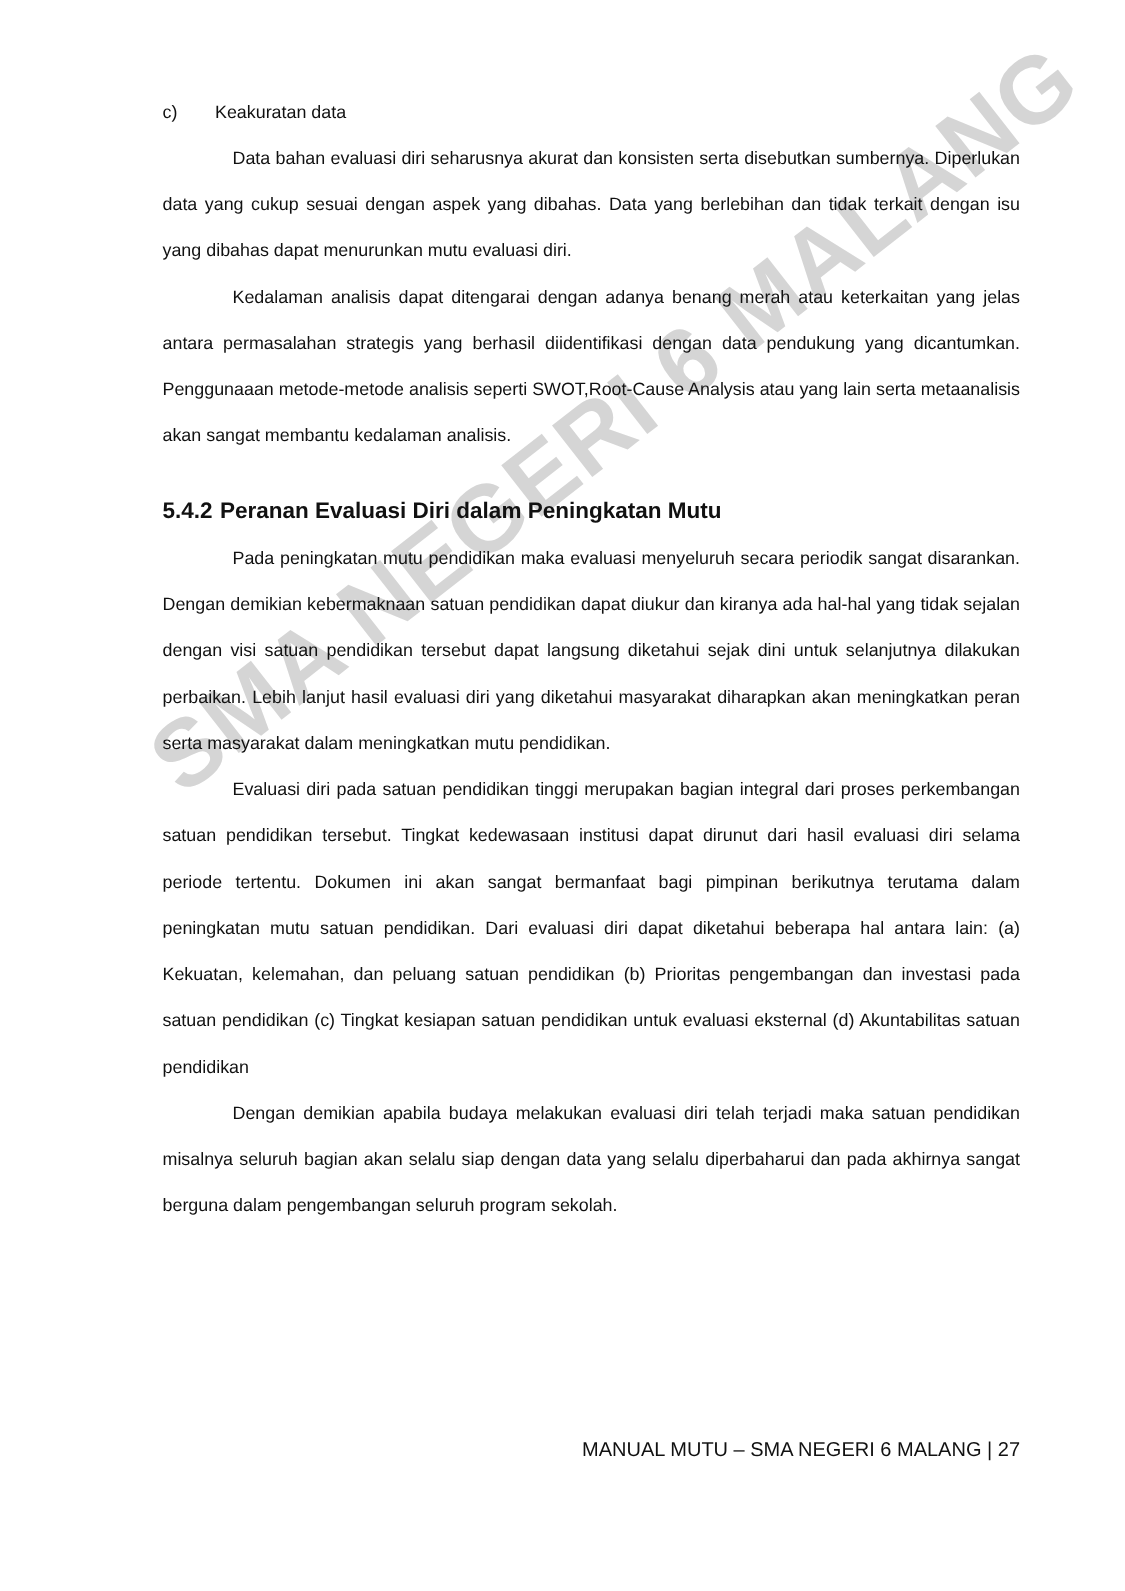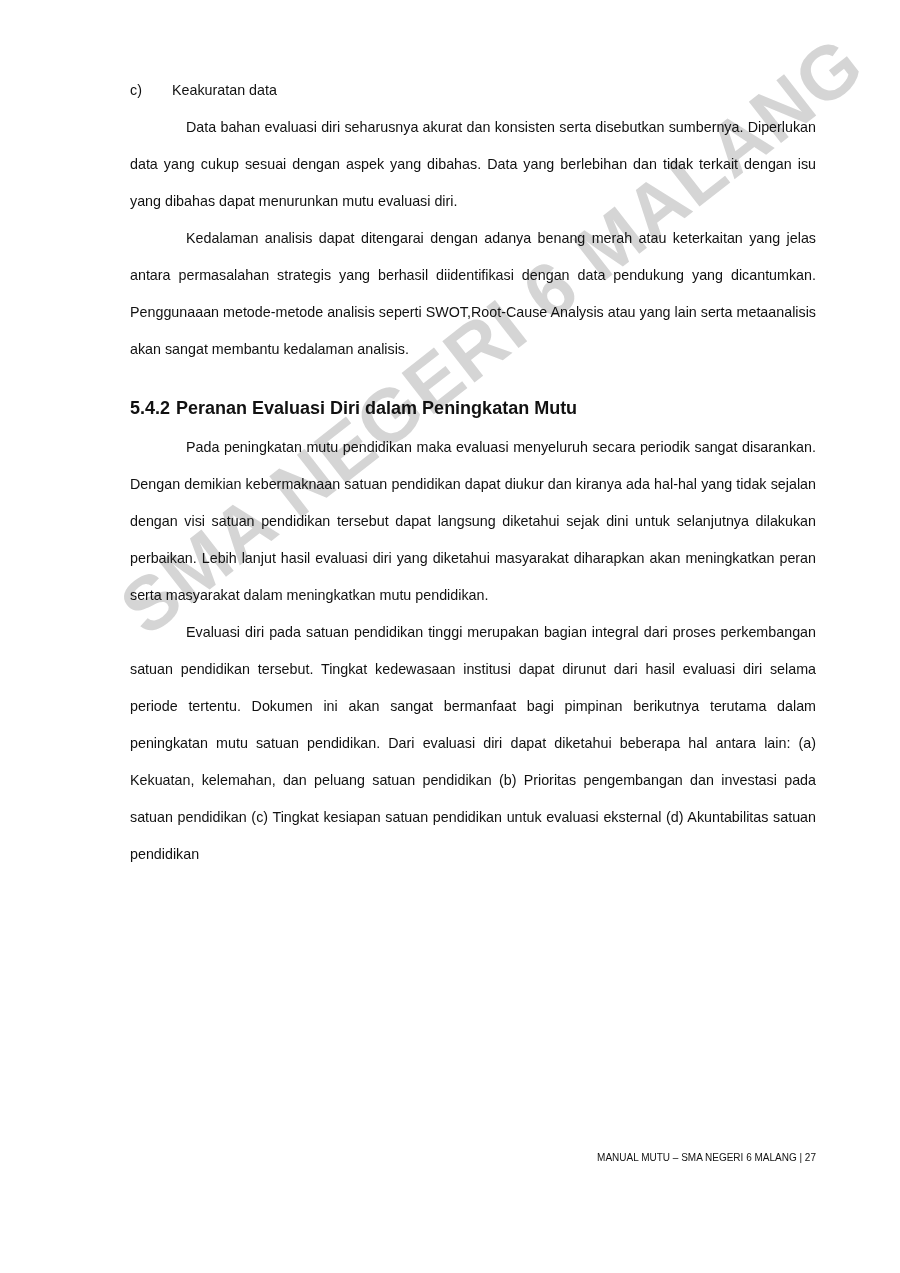--- a/index.html
+++ b/index.html
@@ -83,21 +83,21 @@
     width: 46px;
   }
   .spacer-sm { height: 8px; }
   .italic { }
   .footer {
     position: absolute;
     left: 130px;
     top: 1152px;
     width: 686px;
     text-align: right;
-    font-size: 10px;
+    font-size: 16px;
     color: #111111;
     z-index: 10;
   }
 </style>
 </head>
 <body>
 
 <div class="page">
 
   <div class="watermark">
@@ -114,18 +114,19 @@
     <p class="txt indent"><span>Kedalaman analisis dapat ditengarai dengan adanya benang merah atau keterkaitan yang jelas antara permasalahan strategis yang berhasil diidentifikasi dengan data pendukung yang dicantumkan. Penggunaaan metode-metode analisis seperti SWOT,</span><span class="italic">Root-Cause Analysis</span><span> atau yang lain serta metaanalisis akan sangat  membantu kedalaman analisis.</span></p>
 
     <div class="spacer-sm"></div>
 
     <div class="txt heading"><span class="num">5.4.2</span><span>Peranan Evaluasi Diri dalam Peningkatan Mutu</span></div>
 
     <p class="txt indent">Pada peningkatan mutu pendidikan maka evaluasi menyeluruh secara  periodik sangat disarankan. Dengan demikian kebermaknaan satuan pendidikan dapat diukur dan kiranya ada hal-hal yang tidak sejalan dengan visi satuan pendidikan tersebut  dapat langsung diketahui sejak dini untuk selanjutnya dilakukan perbaikan. Lebih lanjut hasil evaluasi diri yang diketahui masyarakat diharapkan akan meningkatkan peran serta masyarakat dalam meningkatkan mutu pendidikan.</p>
 
     <p class="txt indent">Evaluasi diri pada satuan pendidikan tinggi merupakan bagian integral dari proses perkembangan satuan pendidikan tersebut. Tingkat kedewasaan institusi dapat dirunut dari hasil evaluasi diri selama periode tertentu. Dokumen ini akan sangat bermanfaat bagi pimpinan berikutnya terutama dalam peningkatan mutu satuan pendidikan. Dari evaluasi diri dapat diketahui beberapa hal antara lain: (a) Kekuatan, kelemahan, dan peluang satuan pendidikan (b) Prioritas pengembangan dan investasi pada satuan pendidikan (c) Tingkat kesiapan satuan pendidikan untuk evaluasi eksternal (d) Akuntabilitas satuan pendidikan</p>
 
+    <p class="txt indent">Dengan demikian apabila budaya melakukan evaluasi diri telah terjadi maka satuan pendidikan misalnya seluruh bagian akan selalu siap dengan data yang selalu diperbaharui dan pada akhirnya sangat berguna dalam pengembangan seluruh program sekolah.</p>
 
   </div>
 
   <div class="footer">MANUAL MUTU – SMA NEGERI 6 MALANG | 27</div>
 
 </div>
 
 </body></html>

